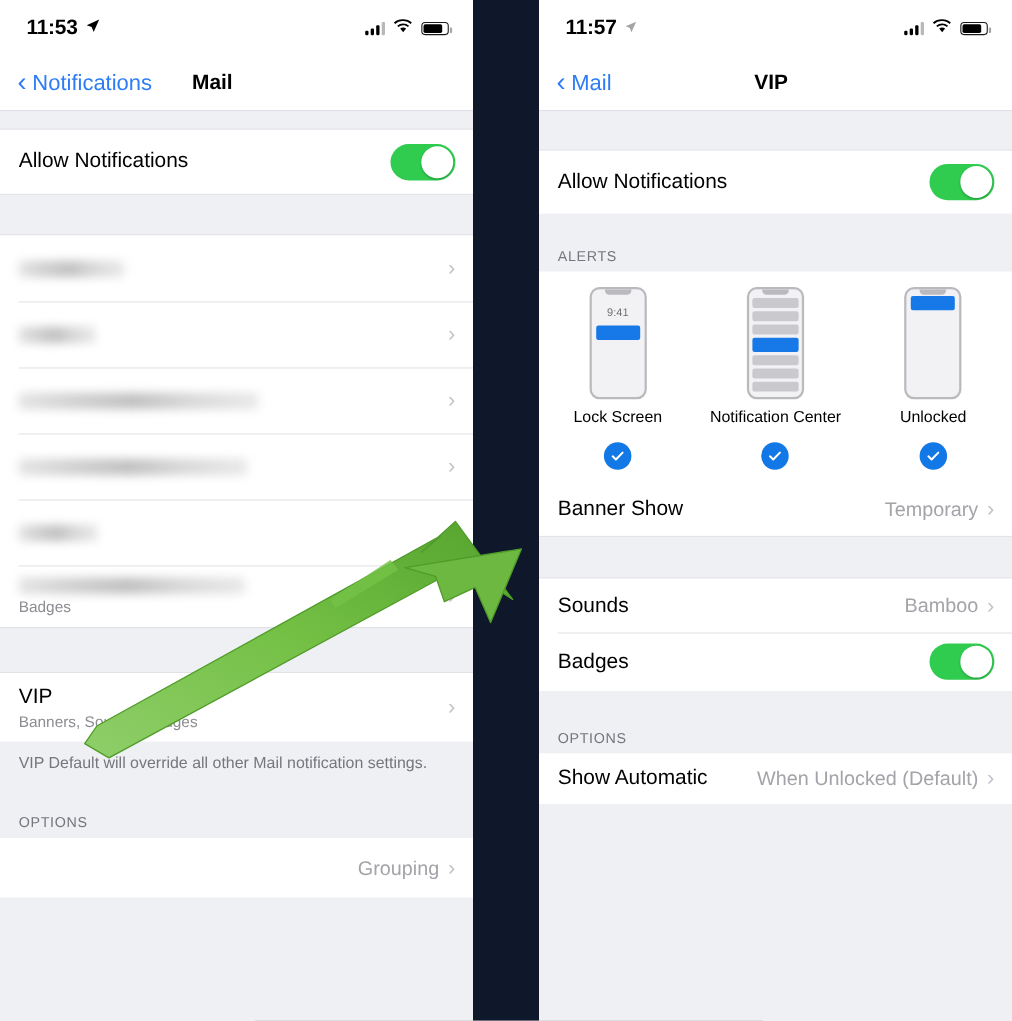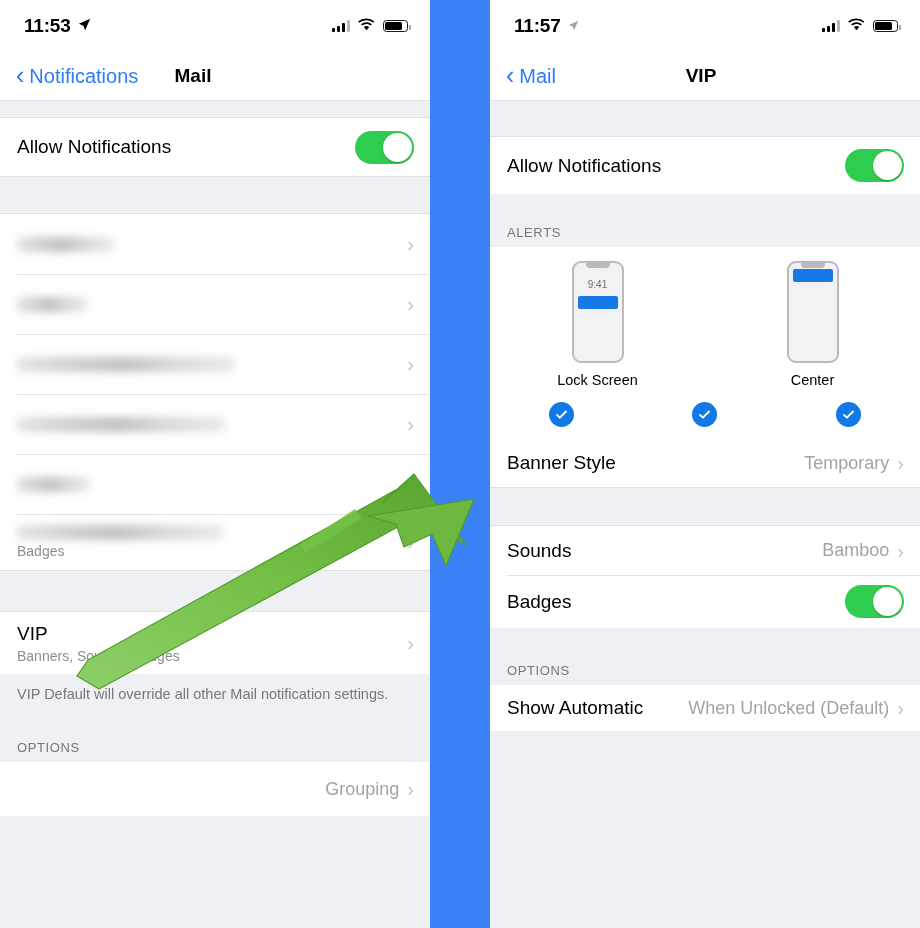--- a/index.html
+++ b/index.html
@@ -5,21 +5,21 @@
   * { box-sizing: border-box; margin: 0; padding: 0; }
   html, body {
     width: 920px; height: 928px;
     background: #ffffff;
     font-family: "Liberation Sans", sans-serif;
     overflow: hidden;
   }
   .stage {
     position: relative;
     width: 776px; height: 928px;
-    background: #3b82f6;
+    background: #0f172a;
   }
 
   
   .phone {
     position: absolute;
     top: 0;
     height: 928px;
     background: #ffffff;
     overflow: hidden;
   }
@@ -478,27 +478,40 @@
 
           <div class="alert-cell">
             <div class="mock lock">
               <span class="notch"></span>
               <span class="clock">9:41</span>
               <span class="bluebar"></span>
             </div>
             <span class="alert-label">Lock Screen</span>
           </div>
 
+          <div class="alert-cell">
+            <div class="mock nc">
+              <span class="notch"></span>
+              <span class="grayrow" style="top:8px"></span>
+              <span class="grayrow" style="top:20px"></span>
+              <span class="grayrow" style="top:32px"></span>
+              <span class="bluebar"></span>
+              <span class="grayrow" style="top:60px"></span>
+              <span class="grayrow" style="top:72px"></span>
+              <span class="grayrow" style="top:84px"></span>
+            </div>
+            <span class="alert-label">Notification Center</span>
+          </div>
 
           <div class="alert-cell">
             <div class="mock banners">
               <span class="notch"></span>
               <span class="bluebar"></span>
             </div>
-            <span class="alert-label">Center</span>
+            <span class="alert-label">Unlocked</span>
           </div>
         </div>
 
         <div class="checks">
           <span class="check-cell">
             <span class="check">
               <svg width="15" height="15" viewBox="0 0 16 16">
                   <path d="M3.2 8.4 6.3 11.4 12.8 4.8" stroke="#fff" stroke-width="2" fill="none" stroke-linecap="round" stroke-linejoin="round"></path>
                 </svg>
             </span>
@@ -514,21 +527,21 @@
             <span class="check">
               <svg width="15" height="15" viewBox="0 0 16 16">
                   <path d="M3.2 8.4 6.3 11.4 12.8 4.8" stroke="#fff" stroke-width="2" fill="none" stroke-linecap="round" stroke-linejoin="round"></path>
                 </svg>
             </span>
           </span>
         </div>
       </div>
 
       <div class="row" style="height:48px">
-        <span class="row-label">Banner Style</span>
+        <span class="row-label">Banner Show</span>
         <span class="row-value">Temporary</span>
         <span class="chevr">›</span>
       </div>
 
       <div class="gap" style="height:39px"></div>
 
       <div class="row" style="height:49px">
         <span class="row-label">Sounds</span>
         <span class="row-value">Bamboo</span>
         <span class="chevr">›</span>

